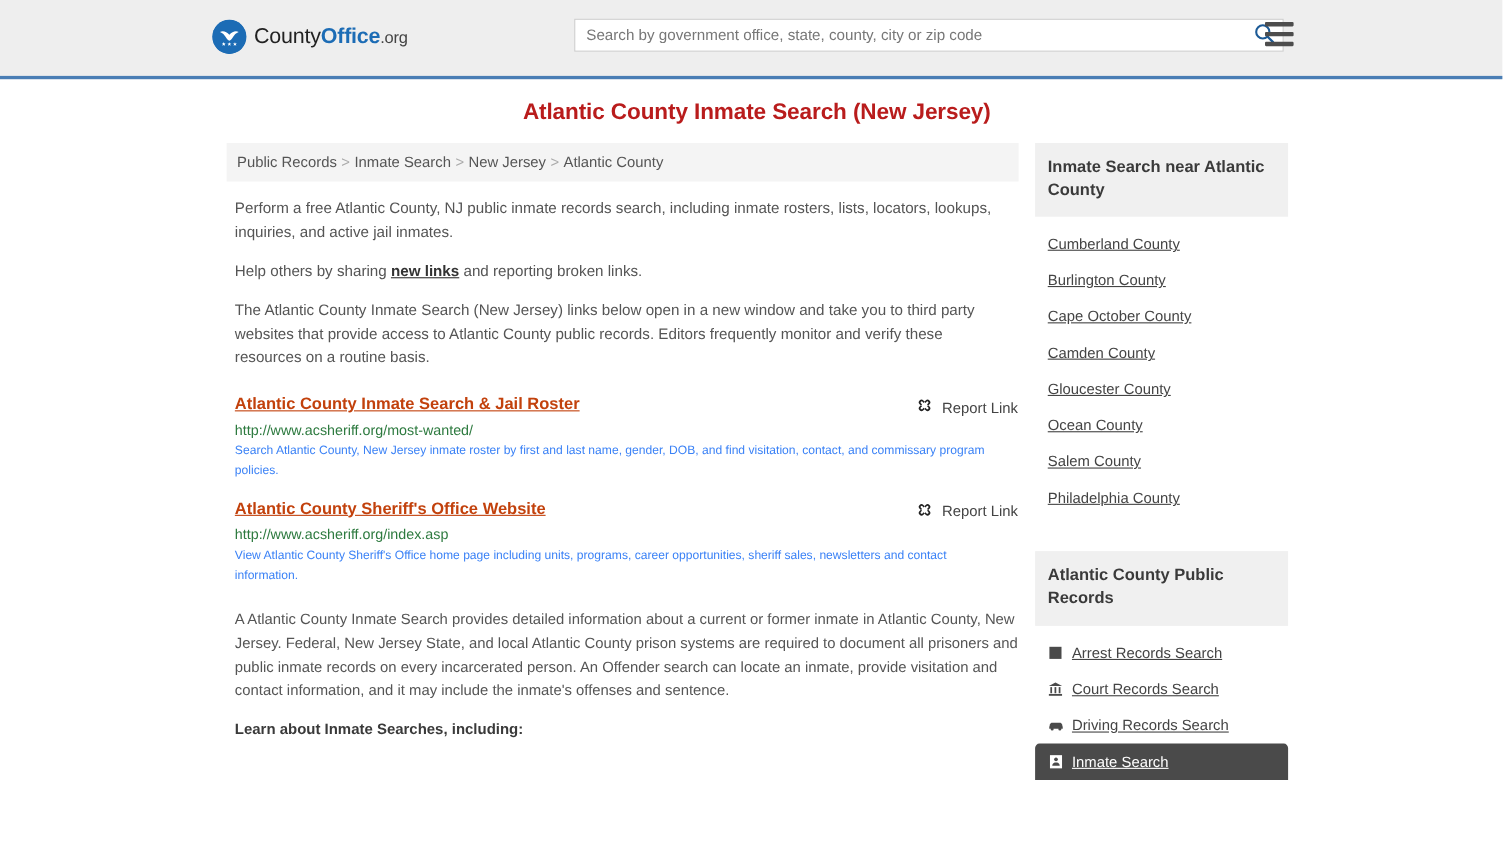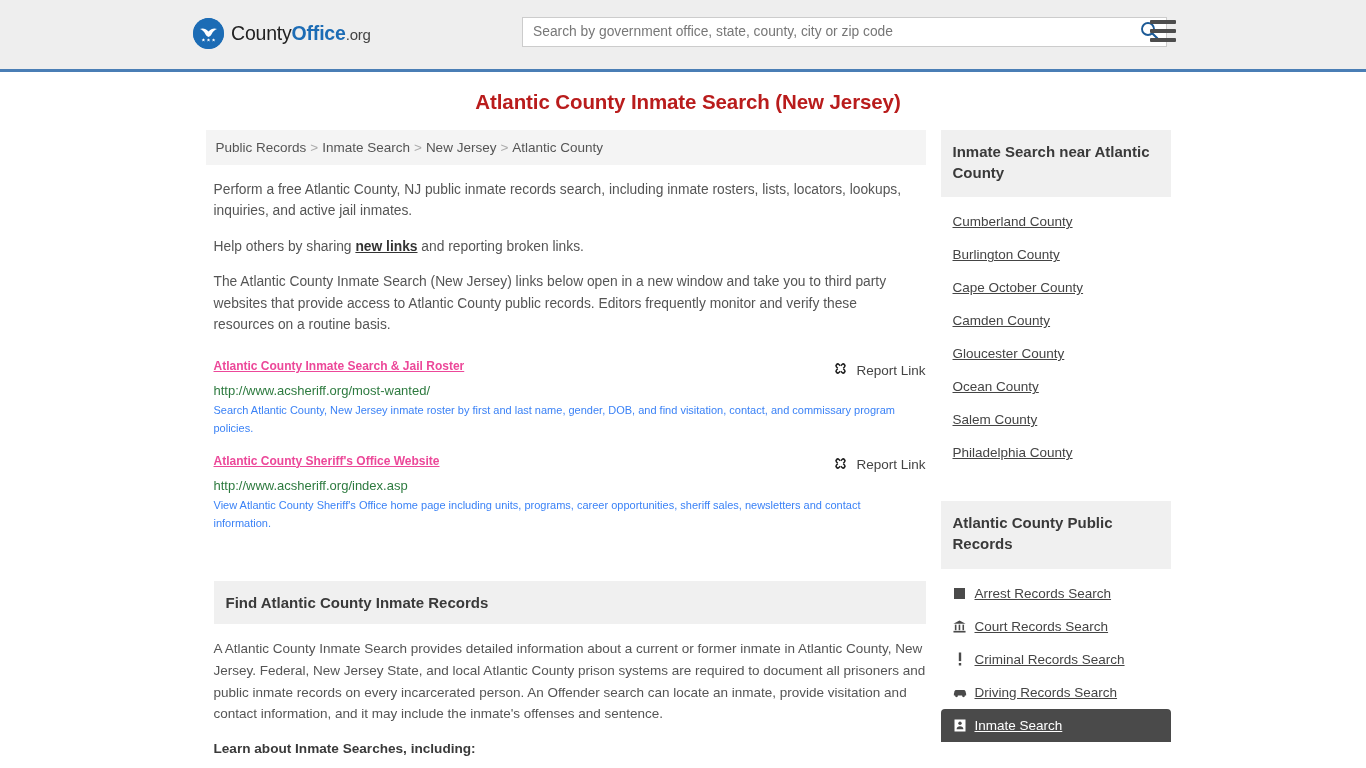--- a/index.html
+++ b/index.html
@@ -152,23 +152,23 @@
   .link-entry {
     margin: 0 0 6px 8px;
     padding-top: 10px;
   }
   .link-entry-head {
     display: flex;
     align-items: flex-start;
     justify-content: space-between;
   }
   .link-title {
-    font-size: 12px;
+    font-size: 15px;
     font-weight: bold;
-    color: #ec4899;
+    color: #c2410c;
     text-decoration: underline;
     cursor: pointer;
   }
   .report-link {
     display: flex;
     align-items: center;
     gap: 8px;
     font-size: 13.5px;
     color: #444444;
     cursor: pointer;
@@ -342,21 +342,20 @@
                   <path d="M3.2 12.8 a2.6 2.6 0 0 0 3.7 0 l1.3 -1.3 -1.1 -1.1 -1.3 1.3 a1.1 1.1 0 0 1 -1.5 -1.5 l1.3 -1.3 -1.1 -1.1 -1.3 1.3 a2.6 2.6 0 0 0 0 3.7z" fill="#222"></path>
                 </svg>
               </span>
               <span>Report Link</span>
             </span>
           </div>
           <div class="link-url">http://www.acsheriff.org/index.asp</div>
           <div class="link-desc">View Atlantic County Sheriff's Office home page including units, programs, career opportunities, sheriff sales, newsletters and contact information.</div>
         </div>
 
-        <div class="section-head">Find Atlantic County Inmate Records</div>
         <div class="section-body">
           <p>A Atlantic County Inmate Search provides detailed information about a current or former inmate in Atlantic County, New Jersey. Federal, New Jersey State, and local Atlantic County prison systems are required to document all prisoners and public inmate records on every incarcerated person. An Offender search can locate an inmate, provide visitation and contact information, and it may include the inmate's offenses and sentence.</p>
           <div class="learn-head">Learn about Inmate Searches, including:</div>
 
         </div>
       </div>
 
       <div class="side-col">
 
         <div class="side-panel">
@@ -426,31 +425,20 @@
                     <rect x="10.2" y="5" width="1.7" height="6" fill="#4a4a4a"></rect>
                     <rect x="0.5" y="11.7" width="13" height="1.8" fill="#4a4a4a"></rect>
                   </svg>
                 </span>
                 <span class="lbl">Court Records Search</span>
               </a>
             </li>
             <li>
               <a class="side-link">
                 <span class="ico">
-                  <svg width="6" height="14" viewBox="0 0 6 14" aria-hidden="true">
-                    <rect x="1.8" y="0.5" width="2.4" height="8.6" fill="#4a4a4a"></rect>
-                    <rect x="1.8" y="11" width="2.4" height="2.5" fill="#4a4a4a"></rect>
-                  </svg>
-                </span>
-                <span class="lbl">Criminal Records Search</span>
-              </a>
-            </li>
-            <li>
-              <a class="side-link">
-                <span class="ico">
                   <svg width="15" height="11" viewBox="0 0 16 11" aria-hidden="true">
                     <path d="M1 7 L1.8 4.2 C2.1 3.2 2.9 2.6 4 2.6 L12 2.6 C13.1 2.6 13.9 3.2 14.2 4.2 L15 7 L15 9 L1 9 Z" fill="#4a4a4a"></path>
                     <circle cx="4" cy="9.2" r="1.6" fill="#4a4a4a"></circle>
                     <circle cx="12" cy="9.2" r="1.6" fill="#4a4a4a"></circle>
                   </svg>
                 </span>
                 <span class="lbl">Driving Records Search</span>
               </a>
             </li>
             <li>

